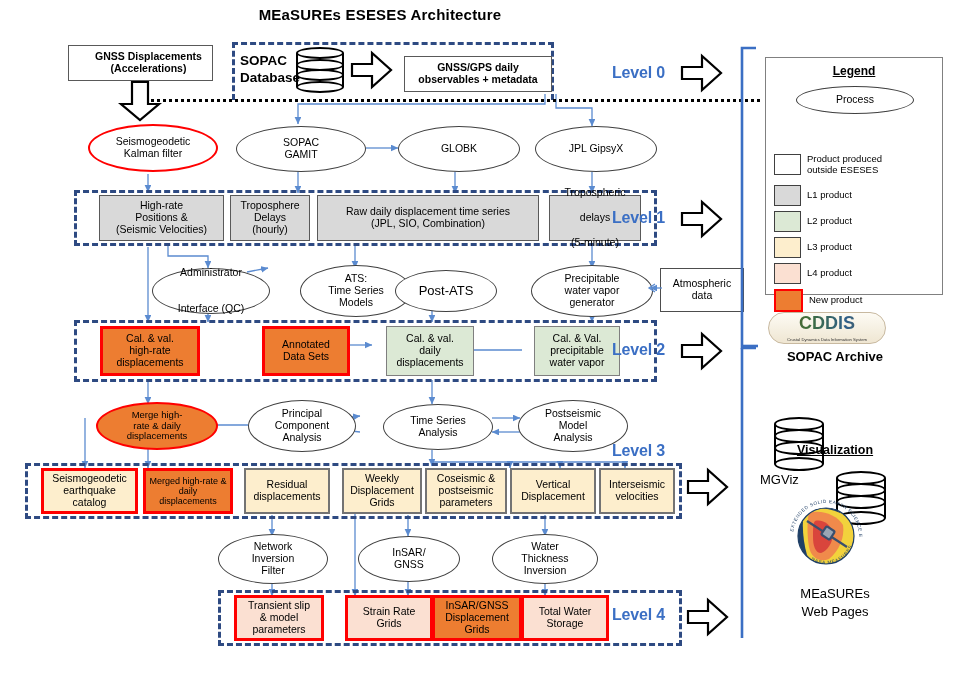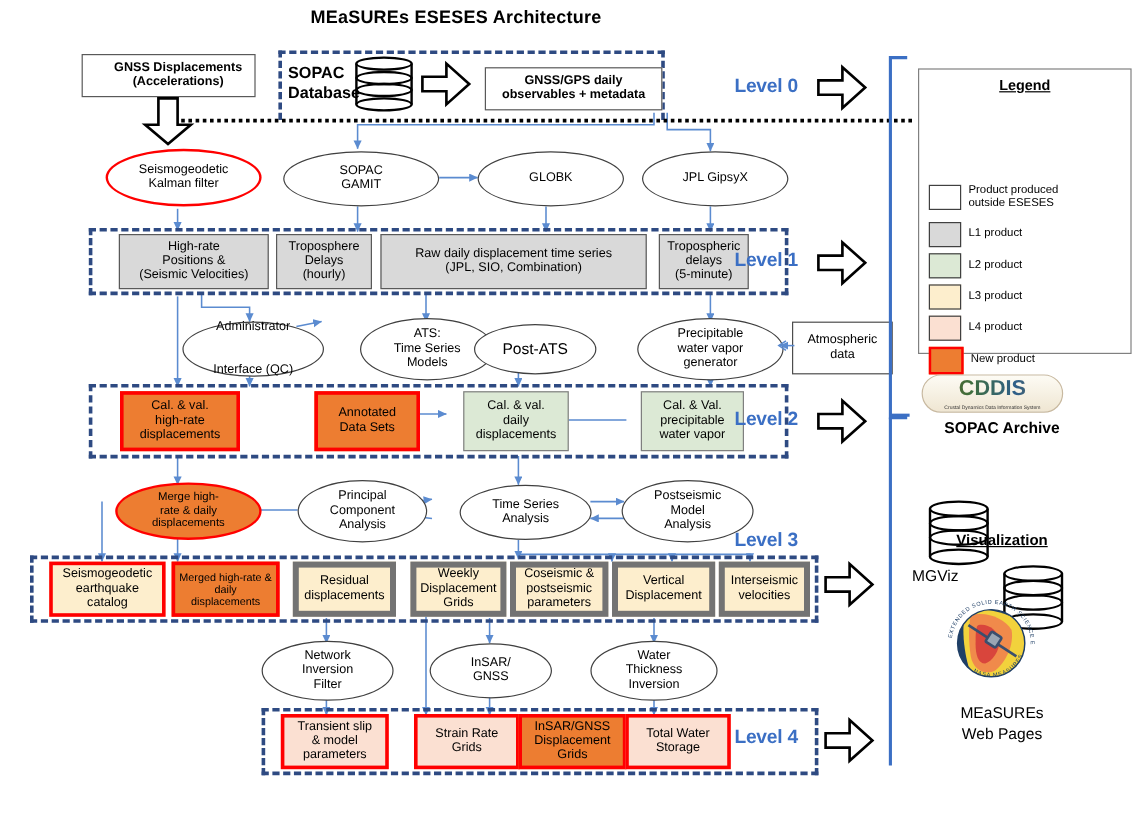--- a/index.html
+++ b/index.html
@@ -8,21 +8,21 @@
   .abs{position:absolute;box-sizing:border-box;}
 
   
   #title{left:0;top:6px;width:760px;text-align:center;font-size:15px;font-weight:bold;letter-spacing:.2px;}
 
   
   .box{border:1px solid #4d4d4d;background:#ffffff;display:flex;align-items:center;
        justify-content:center;text-align:center;line-height:1.12;font-size:10.5px;padding:1px 2px;}
   .box.l1{background:#d9d9d9;border:1px solid #595959;}
   .box.l2{background:#dce9d5;border:1px solid #7f7f7f;}
-  .box.l3{background:#fdeecd;border:5px solid #737373;}
+  .box.l3{background:#fdeecd;border:2px solid #737373;}
   .box.l4{background:#fbe0d2;border:1px solid #7f7f7f;}
   .box.new{background:#ed7d31;border:3px solid #ff0000;}
   .box.redge{border:3px solid #ff0000;}
   .box.plain{background:#ffffff;border:1px solid #595959;font-weight:bold;}
 
   
   .ell{border:1.3px solid #404040;border-radius:50%;background:#ffffff;display:flex;
        align-items:center;justify-content:center;text-align:center;line-height:1.12;font-size:10.5px;}
   .ell.new{background:#ed7d31;border:2.6px solid #ff0000;font-size:9.5px;}
   .ell.redonly{border:2.6px solid #ff0000;background:#ffffff;}
@@ -188,21 +188,21 @@
 </div>
 <div class="abs box l1" style="left:230px;top:195px;width:80px;height:46px;flex-direction:column;">
   <span>Troposphere</span>
   <span>Delays</span>
   <span>(hourly)</span>
 </div>
 <div class="abs box l1" style="left:317px;top:195px;width:222px;height:46px;flex-direction:column;">
   <span>Raw daily displacement time series</span>
   <span>(JPL, SIO, Combination)</span>
 </div>
-<div class="abs box l1" style="left:549px;top:195px;width:75px;height:46px;flex-direction:column;">
+<div class="abs box l1" style="left:549px;top:195px;width:92px;height:46px;flex-direction:column;gap:13px;">
   <span>Tropospheric</span>
   <span>delays</span>
   <span>(5-minute)</span>
 </div>
 
 <div class="abs lvl-label" style="left:612px;top:209px;">Level 1</div>
 <svg class="abs" style="left:682px;top:202px;" width="42" height="36">
   <path d="M0,11 L20,11 L20,0 L39,17 L20,34 L20,23 L0,23 Z" fill="#fff" stroke="#000" stroke-width="2.2"></path>
 </svg>
 
@@ -365,20 +365,23 @@
   <path d="M18,2 L4,2 L4,302 L18,302" stroke="#3b6fc4" stroke-width="2.6" fill="none"></path>
   <path d="M4,300 L20,300" stroke="#3b6fc4" stroke-width="2.6" fill="none"></path>
 </svg>
 <svg class="abs" style="left:738px;top:348px;" width="22" height="292">
   <path d="M4,0 L4,290" stroke="#3b6fc4" stroke-width="2.6" fill="none"></path>
 </svg>
 
 <div class="abs" id="legend">
   <div id="legend-title">Legend</div>
 
+  <div class="abs ell" style="left:30px;top:28px;width:118px;height:28px;font-size:10.5px;">
+    <span>Process</span>
+  </div>
 
 
   <div class="lg-row" style="left:8px;top:96px;">
     <div class="sw" style="background:#ffffff;border-color:#404040;"></div>
     <div class="lg-txt">
       <div>Product produced</div>
       <div>outside ESESES</div>
     </div>
   </div>
   <div class="lg-row" style="left:8px;top:127px;">

